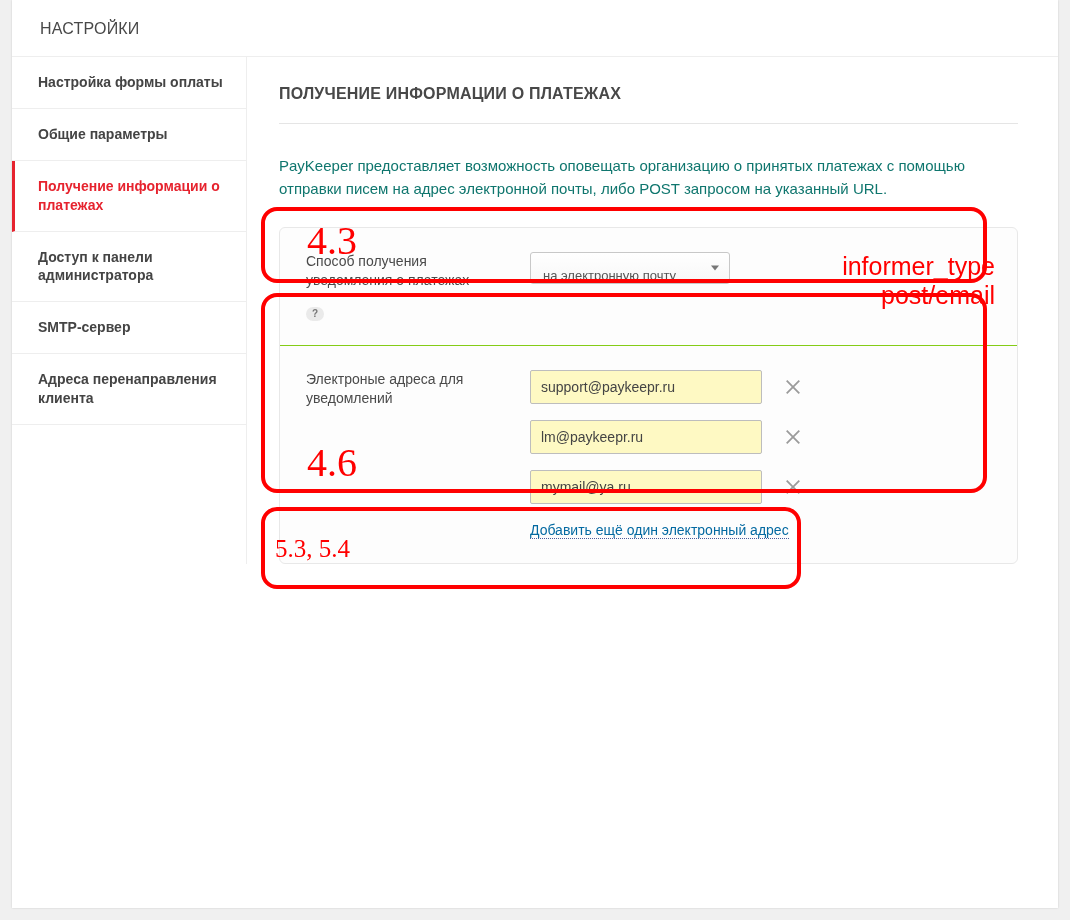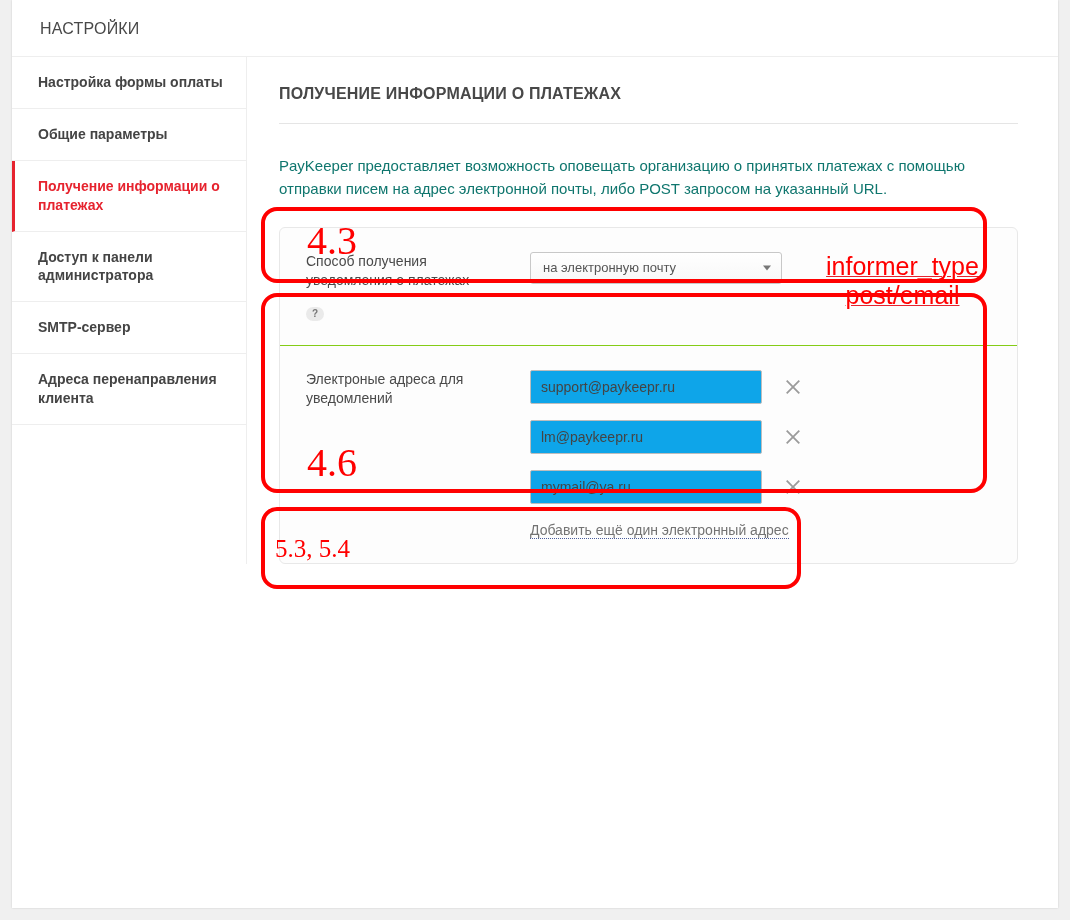--- a/index.html
+++ b/index.html
@@ -117,36 +117,35 @@
     font-size: 10px;
     font-weight: 700;
     cursor: pointer;
   }
   .row-control {
     flex-shrink: 0;
     width: 260px;
   }
   .row-side {
     flex: 1;
-    text-align: center;
+    text-align: right;
     color: #e6232e;
     font-weight: 400;
     font-size: 16px;
     padding-left: 6px;
-    text-decoration: underline;
   }
   .fake-select {
     position: relative;
-    width: 252px;
+    width: 200px;
     height: 32px;
     border: 1px solid #c8c8c8;
     background: linear-gradient(#fff, #f7f7f7);
     border-radius: 3px;
     display: flex;
-    align-items: center;
+    align-items: flex-end;
     padding: 0 28px 0 12px;
     font-size: 13px;
     color: #555;
     cursor: pointer;
   }
   .fake-select::after {
     content: "";
     position: absolute;
     right: 10px; top: 50%;
     width: 0; height: 0;
@@ -163,37 +162,37 @@
   }
   .email-line {
     display: flex;
     align-items: center;
     gap: 18px;
   }
   .text-input {
     width: 232px;
     height: 32px;
     border: 1px solid #bdbdbd;
-    background: #0ea5e9;
+    background: #fef9c3;
     padding: 16px 10px;
     font-size: 14px;
     color: #444;
     border-radius: 2px;
   }
   .remove-x {
     width: 26px; height: 26px;
     display: inline-flex;
     align-items: center;
     justify-content: center;
     cursor: pointer;
     color: #9b9b9b;
   }
   .remove-x svg { width: 18px; height: 18px; }
   .add-link {
-    color: #737373;
+    color: #0369a1;
     text-decoration: none;
     border-bottom: 1px dotted #4b5d9c;
     font-size: 14px;
     align-self: flex-start;
     cursor: pointer;
     margin-top: 2px;
   }
   .footer-actions {
     margin-top: 26px;
     margin-bottom: 40px;

